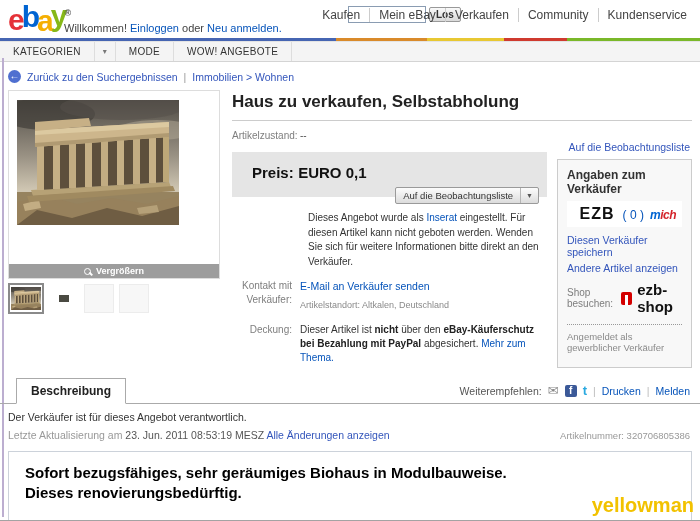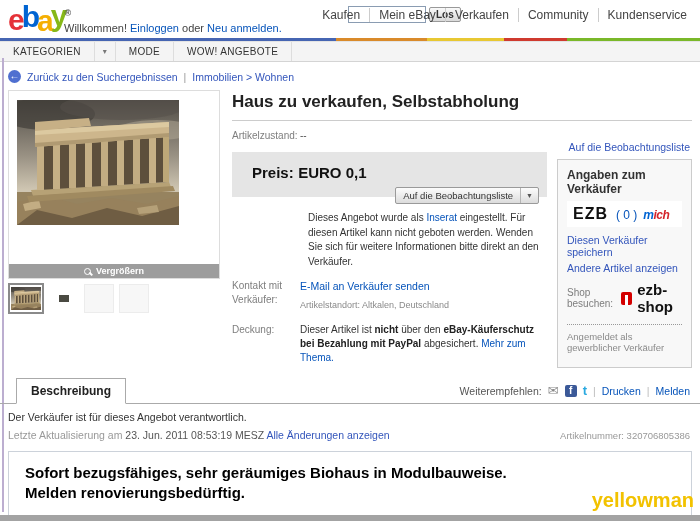--- a/index.html
+++ b/index.html
@@ -1,18 +1,18 @@
 <!DOCTYPE html>
 <html><head>
 <meta charset="utf-8">
 <style>
   * { margin:0; padding:0; box-sizing:border-box; }
   html,body { background:#fff; }
   body { font-family:"Liberation Sans", sans-serif; }
-  .page { position:relative; width:700px; height:521px; background:#fff; overflow:hidden; border-bottom:6px solid #a3a3a3; }
+  .page { position:relative; width:700px; height:521px; background:#fff; overflow:hidden; border-bottom:1px solid #a3a3a3; }
   .left-edge { position:absolute; left:2px; top:58px; bottom:3px; width:2px; background:#bcaed0; }
 
   
   .topbar { position:relative; height:38px; padding:3px 8px 0; }
   .logo { display:inline-block; font-weight:bold; font-size:30px; line-height:1; letter-spacing:-3px; cursor:pointer; }
   .logo span { display:inline-block; }
   .lg-e { color:#e53238; transform:translateY(2px); }
   .lg-b { color:#0064d2; transform:translateY(-1px); }
   .lg-a { color:#f5af02; transform:translateY(3px); }
   .lg-y { color:#86b817; transform:translateY(-2px); }
@@ -59,21 +59,21 @@
   .thumb-tiny { width:30px; height:29px; display:flex; align-items:center; justify-content:center; cursor:pointer; }
   .thumb-tiny i { width:10px; height:7px; background:#4a4a42; display:block; }
   .thumb-ghost { width:30px; height:29px; background:#f7f7f7; border:1px solid #ececec; cursor:pointer; }
 
   .right-area { flex:1; min-width:0; }
   .page-title { font-size:17px; font-weight:bold; color:#222; margin:2px 0 8px; }
   .title-divider { border-top:1px solid #ccc; }
   .cols { display:flex; gap:10px; }
   .detail-col { width:315px; flex:0 0 auto; padding-top:6px; }
   .grid-row { display:flex; margin-top:2px; }
-  .grid-label { width:68px; flex:0 0 auto; font-size:10px; color:#7e7e7e; padding-right:8px; line-height:1.35; }
+  .grid-label { width:68px; flex:0 0 auto; text-align:right; font-size:10px; color:#7e7e7e; padding-right:8px; line-height:1.35; }
   .grid-content { flex:1; font-size:10px; color:#333; line-height:1.4; }
   .cond-value { color:#555; }
 
   .price-box { position:relative; background:#e5e5e5; margin-top:9px; height:45px; padding:12px 12px 0 20px; }
   .price-text { font-size:15px; font-weight:bold; color:#111; }
   .watch-btn { position:absolute; right:8px; bottom:-7px; display:flex; align-items:stretch; border:1px solid #9a9a9a; border-radius:2px; background:linear-gradient(#fcfcfc,#dcdcdc); font-size:9.5px; color:#333; cursor:pointer; }
   .watch-btn .wb-label { padding:2px 7px; }
   .watch-btn .wb-caret { padding:2px 5px; border-left:1px solid #b5b5b5; font-size:7px; display:flex; align-items:center; color:#555; }
 
   .notice { margin:14px 0 10px 76px; font-size:10px; color:#333; line-height:1.45; max-width:242px; }
@@ -81,21 +81,21 @@
   .contact-link { font-size:10.5px; }
   .location-line { font-size:9px; color:#8a8a8a; margin-top:5px; }
   .coverage-row { margin-top:11px; }
   .cov b { color:#222; }
   .cov { max-width:242px; display:block; }
 
   .seller-col { flex:1; min-width:0; padding-top:2px; }
   .watch-top { display:block; text-align:right; font-size:10.5px; color:#3355bb; text-decoration:none; margin:18px 2px 6px; }
   .seller-panel { border:1px solid #ccc; background:#f8f8f8; padding:8px 9px 14px; }
   .panel-title { font-size:12px; font-weight:bold; color:#333; }
-  .seller-id-box { background:#fff; margin-top:5px; padding:4px 6px; text-align:left; white-space:nowrap; }
+  .seller-id-box { background:#fff; margin-top:5px; padding:4px 6px; text-align:right; white-space:nowrap; }
   .seller-name { font-size:16px; font-weight:bold; color:#111; letter-spacing:1px; margin-right:8px; }
   .seller-score { font-size:12px; color:#0654ba; margin-right:6px; }
   .mich { font-size:12px; font-weight:bold; font-style:italic; letter-spacing:-0.5px; }
   .mich-m { color:#0064d2; }
   .mich-i, .mich-c, .mich-h { color:#d4232a; }
   .seller-links { margin-top:7px; }
   .seller-links a { display:block; font-size:10.5px; color:#3355bb; text-decoration:none; margin-top:4px; }
   .shop-row { display:flex; align-items:center; gap:5px; margin-top:7px; }
   .shop-label { font-size:10px; color:#7e7e7e; }
   .shop-icon { position:relative; width:11px; height:13px; background:#d40000; border-radius:2px; flex:0 0 auto; }
@@ -320,21 +320,21 @@
     <div class="meta-line1">Der Verkäufer ist für dieses Angebot verantwortlich.</div>
     <div class="meta-line2">
       <div class="meta-left"><span>Letzte Aktualisierung am </span><span class="meta-date">23. Jun. 2011 08:53:19 MESZ </span><a href="#">Alle Änderungen anzeigen</a></div>
       <div class="item-number"><span>Artikelnummer: </span><span>320706805386</span></div>
     </div>
   </div>
 
   <div class="desc-box">
     <div class="desc-p">
       <div>Sofort bezugsfähiges, sehr geräumiges Biohaus in Modulbauweise.</div>
-      <div>Melden renovierungsbedürftig.</div>
+      <div>Dieses renovierungsbedürftig.</div>
     </div>
     <div class="desc-p desc-p2">
       <div>Der Auktionsgewinner erhält als Geschenk</div>
 
     </div>
 
   </div>
 
   <div class="watermark">yellowman</div>
 </div>

